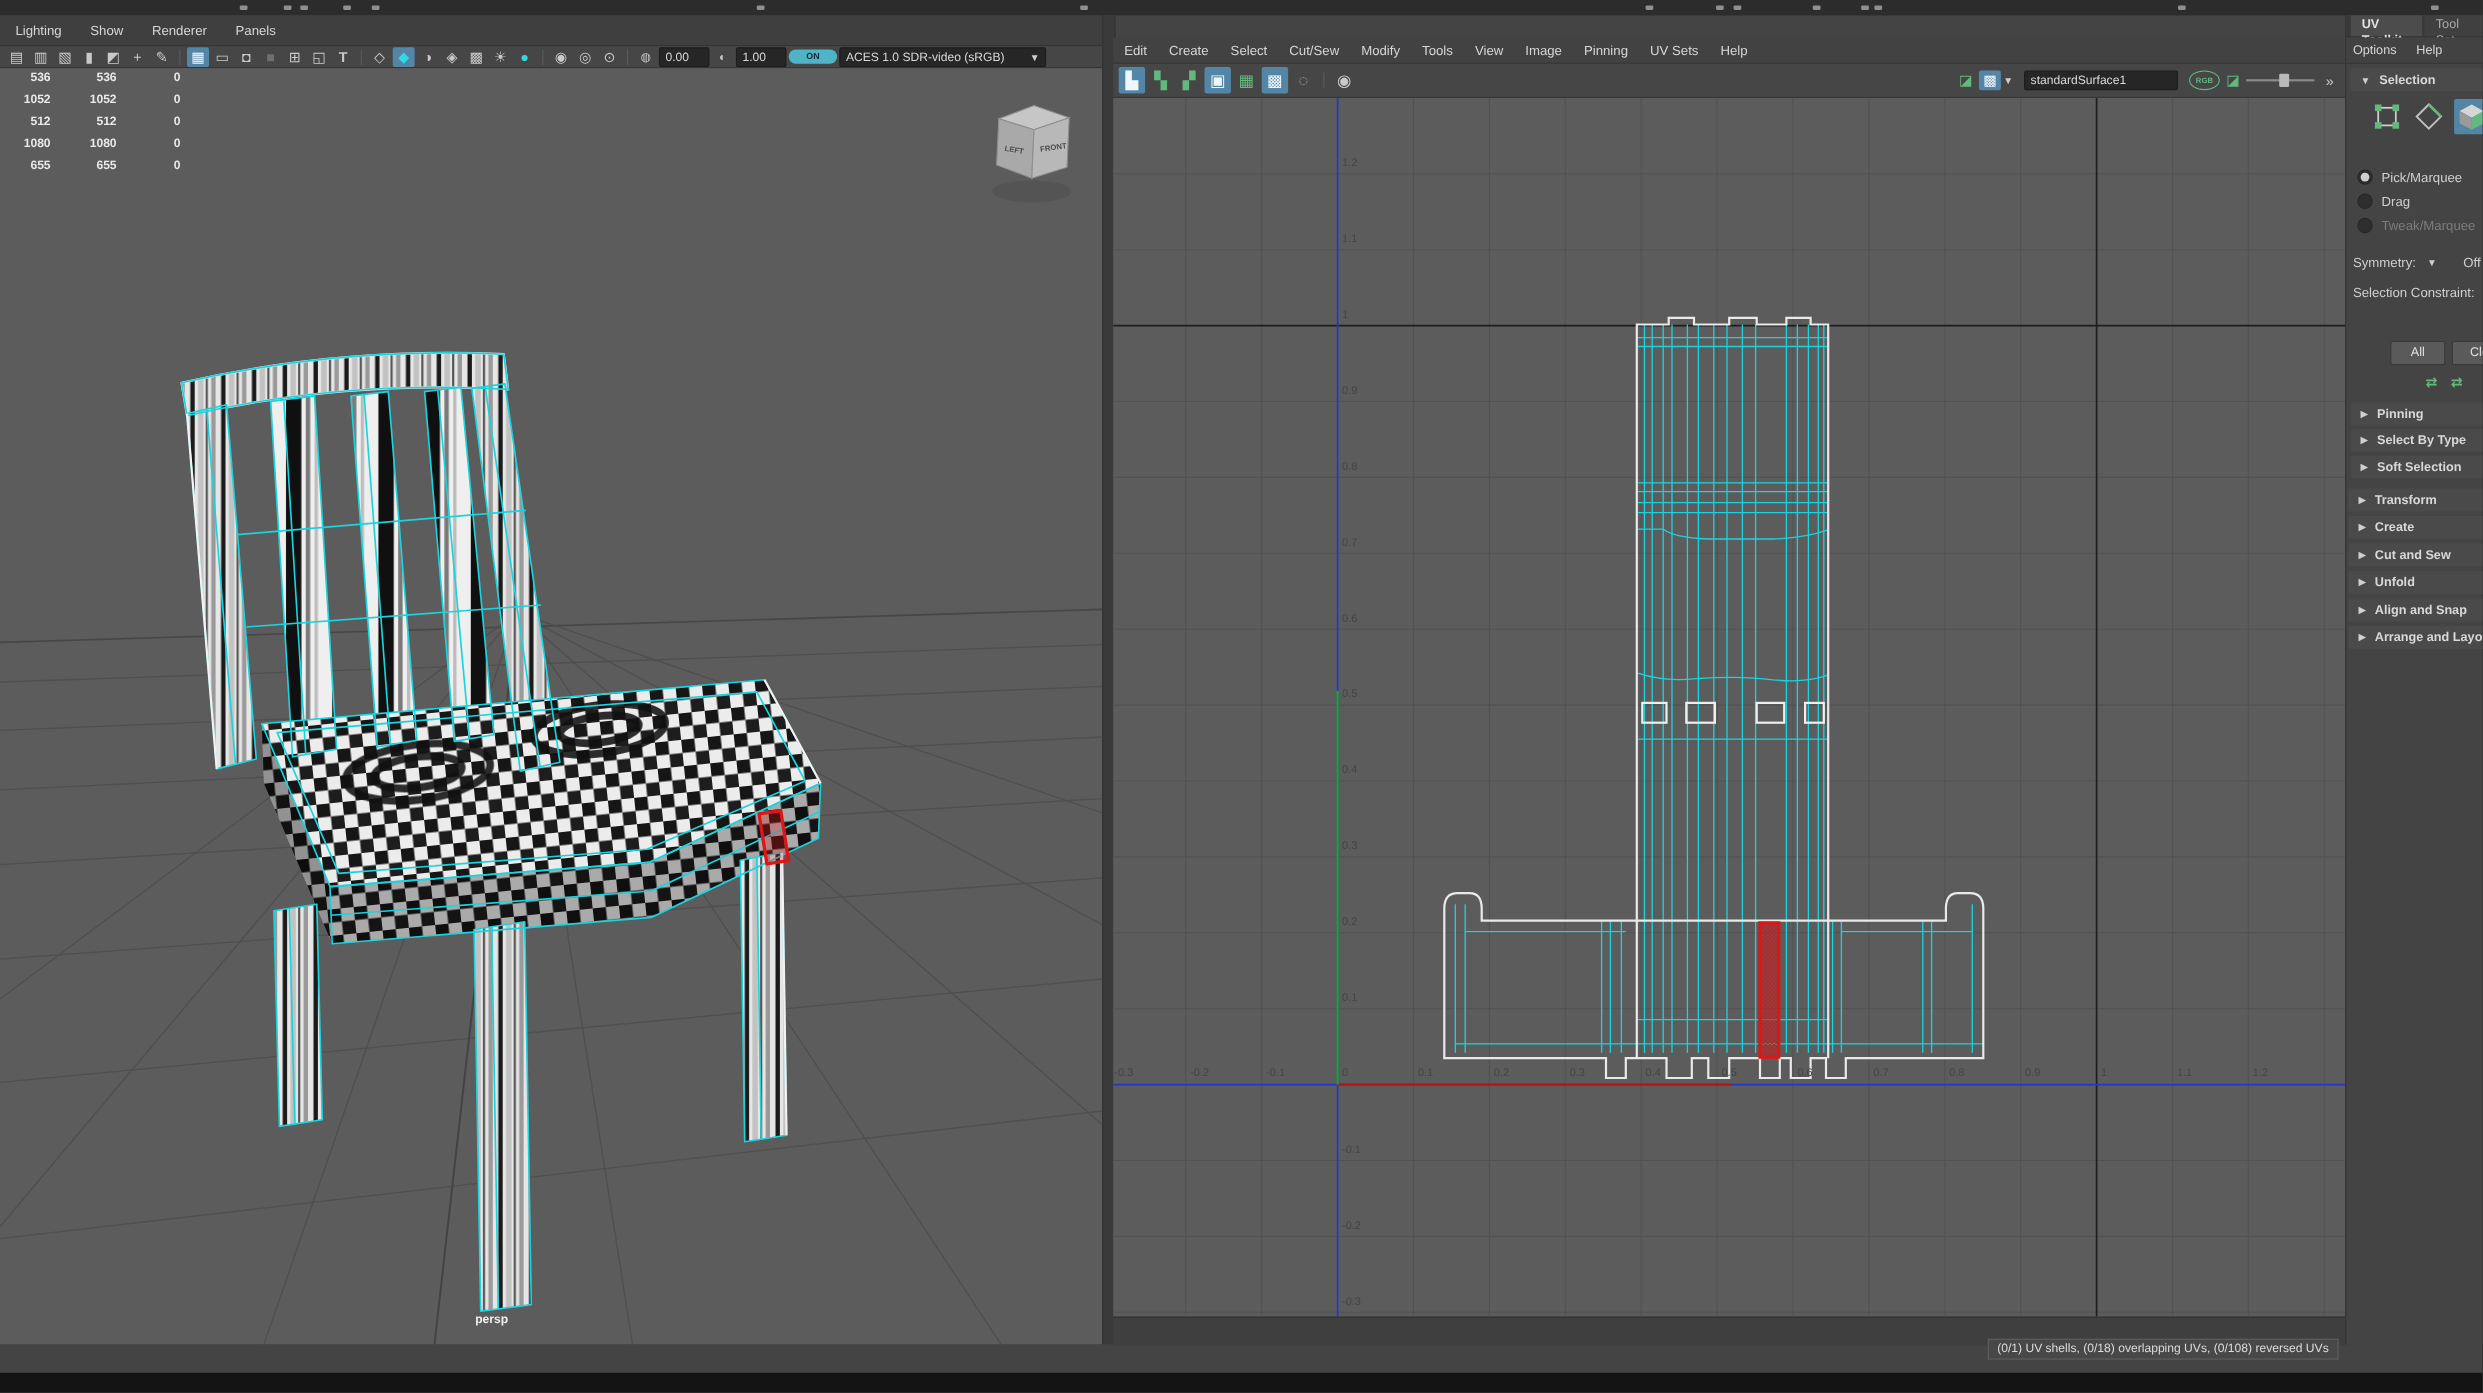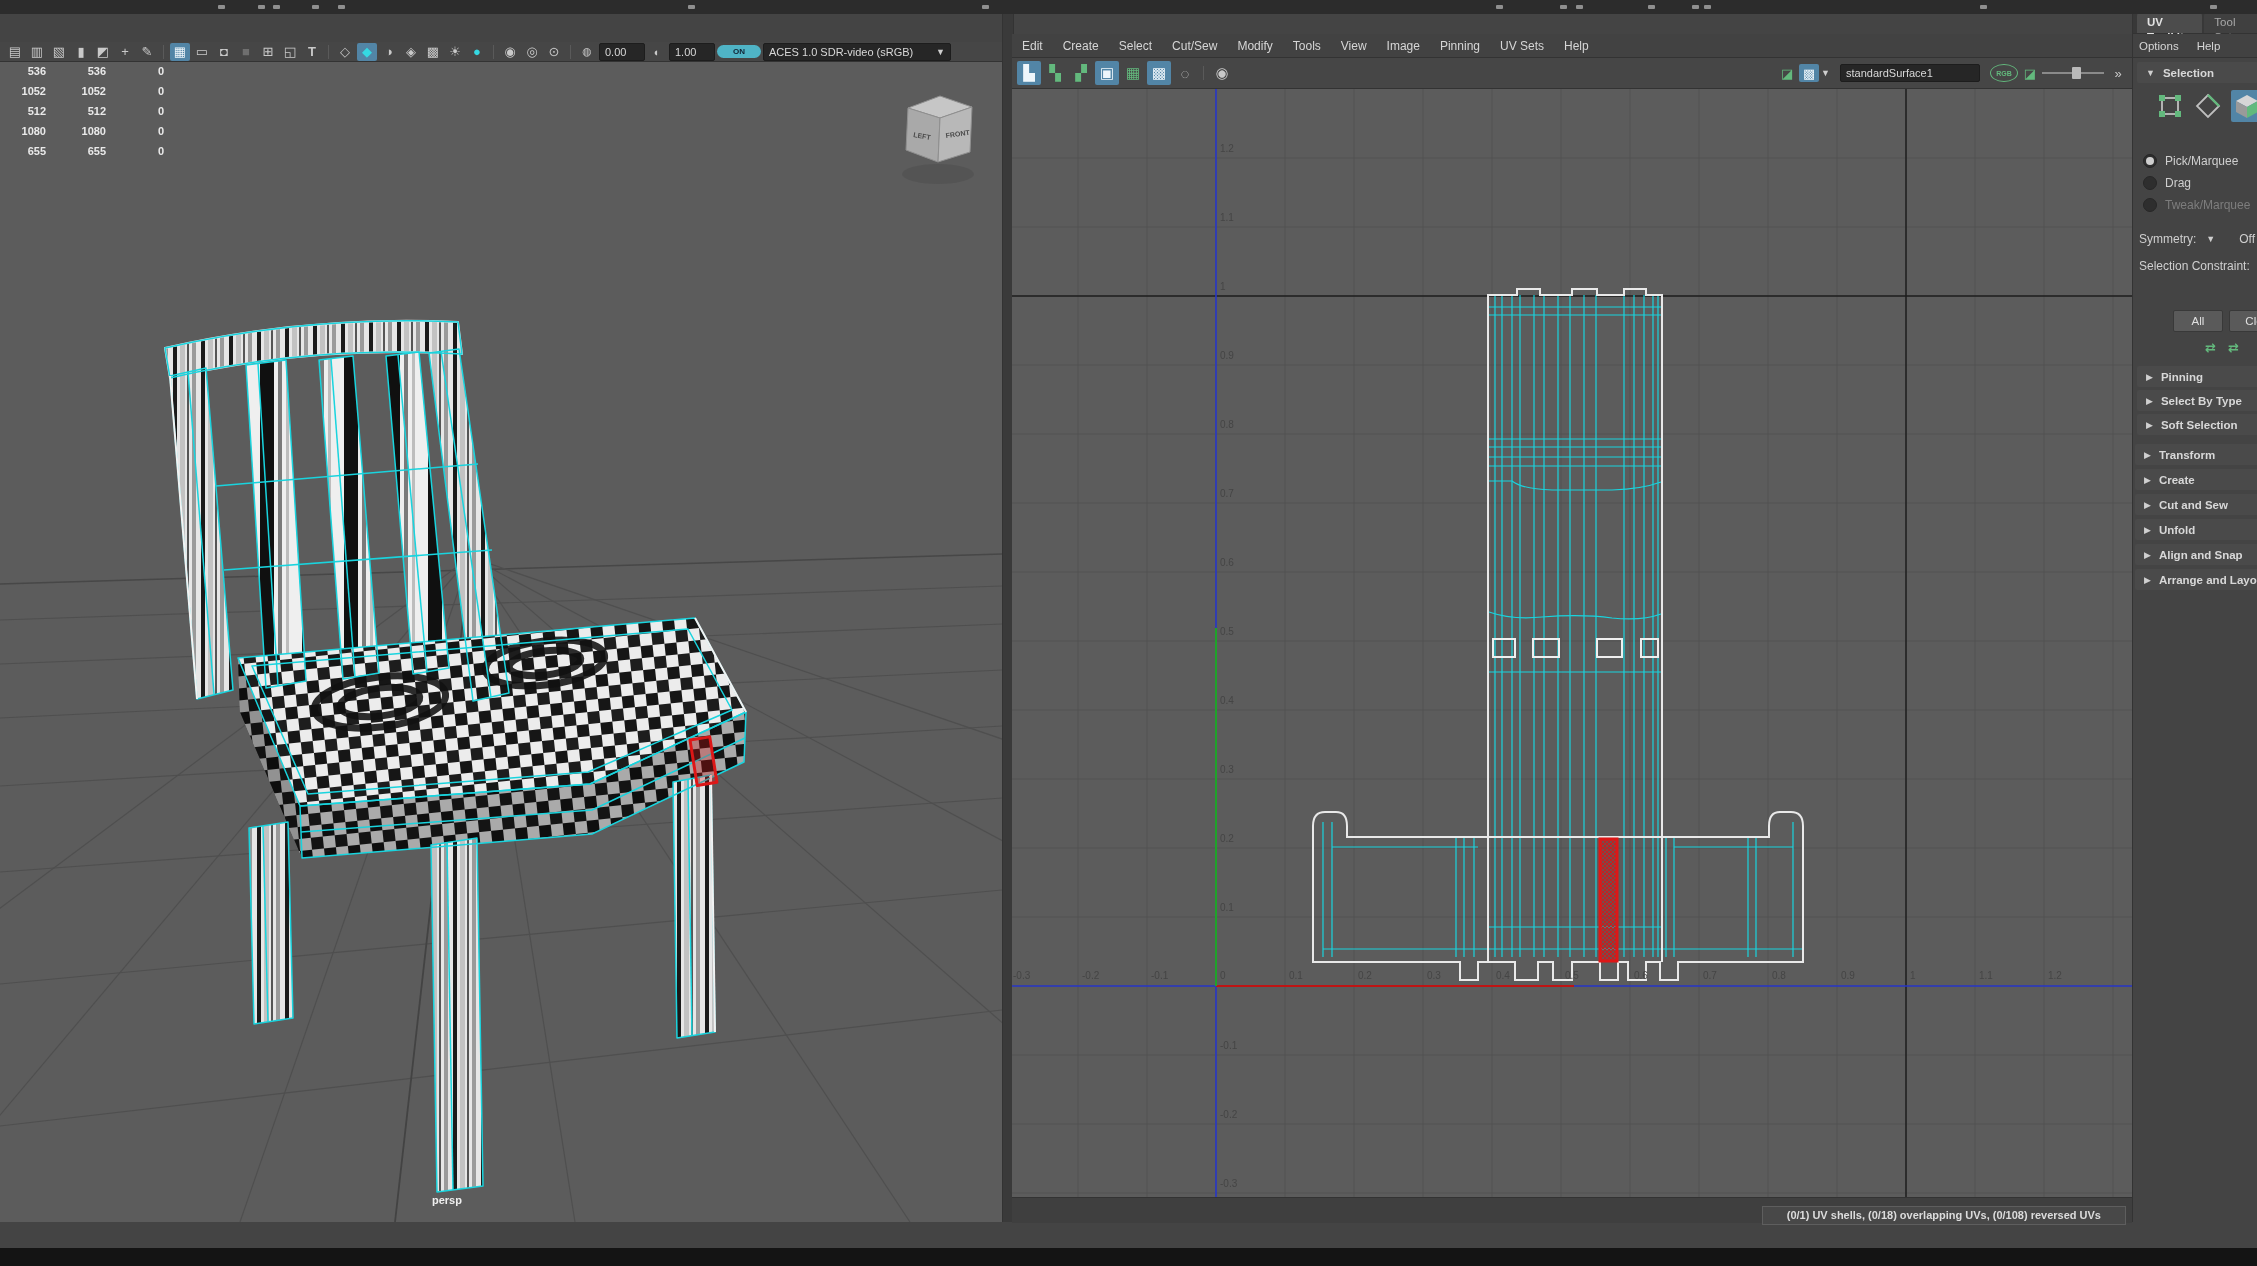--- a/index.html
+++ b/index.html
@@ -25,22 +25,22 @@
   .hud-row{position:absolute;left:6px;height:20px;font-size:11px;font-weight:600;color:#e9e9e9;}
   .hud-row b{position:absolute;top:3px;font-weight:600;}
   .persp-label{position:absolute;font-size:11px;font-weight:700;color:#efefef;}
   
   .tabstrip{background:#383838;display:flex;align-items:flex-end;gap:2px;padding-left:4px;box-sizing:border-box;border-bottom:1px solid #333;}
   .tab{background:#404040;color:#a8a8a8;padding:2px 10px;font-size:11.5px;border-radius:3px 3px 0 0;height:16px;line-height:15px;}
   .tab.active{background:#4c4c4c;color:#e2e2e2;font-weight:700;}
   
   .uv-canvas{background:#5c5c5c;overflow:hidden;}
   .uv-tick{position:absolute;font-size:10px;color:#454545;pointer-events:none;}
-  .uv-status-box{position:absolute;right:6px;top:8px;height:17px;line-height:17px;background:#484848;
-                 border:1px solid #5e5e5e;color:#dcdcdc;font-size:11px;font-weight:700;padding:0 24px;}
+  .uv-status-box{position:absolute;right:6px;top:19px;height:17px;line-height:17px;background:#484848;
+                 border:1px solid #5e5e5e;color:#dcdcdc;font-size:11px;font-weight:400;padding:0 8px;}
   
   .tk{background:#444;border-left:1px solid #333;overflow:hidden;}
   .tk-label{font-size:12px;color:#cfcfcf;}
   .tk-section{position:absolute;left:4px;width:128px;height:21px;background:#4a4a4a;border-radius:2px;
               display:flex;align-items:center;gap:8px;padding-left:9px;box-sizing:border-box;}
   .tk-section .tri{color:#d0d0d0;font-size:9px;}
   .tk-section .lbl{font-weight:700;font-size:11.5px;color:#d8d8d8;}
   .radio{width:12px;height:12px;border-radius:50%;background:#2e2e2e;border:1px solid #272727;display:inline-block;position:relative;}
   .radio.sel::after{content:"";position:absolute;left:2px;top:2px;width:8px;height:8px;border-radius:50%;background:#cfcfcf;}
   .btn{background:#5a5a5a;border:1px solid #393939;color:#e0e0e0;font-size:11.5px;text-align:center;border-radius:2px;}
@@ -73,20 +73,26 @@
       <i style="left:1496px"></i>
     <i style="left:1560px"></i>
       <i style="left:1576px"></i>
       <i style="left:1648px"></i>
       <i style="left:1692px"></i>
     <i style="left:1704px"></i>
       <i style="left:1980px"></i>
       <i style="left:2210px"></i>
   </div>
 
+  <div class="abs menubar" style="left:0;top:14px;width:1002px;height:28px;">
+    <span class="menu-item">Lighting</span>
+    <span class="menu-item">Show</span>
+    <span class="menu-item">Renderer</span>
+    <span class="menu-item">Panels</span>
+  </div>
 
   <div class="abs toolbar" style="left:0;top:42px;width:1002px;height:20px;">
     <span class="ticon">▤</span>
     <span class="ticon">▥</span>
     <span class="ticon">▧</span>
     <span class="ticon">▮</span>
     <span class="ticon">◩</span>
     <span class="ticon">+</span>
     <span class="ticon">✎</span>
     <span class="tsep"></span>

